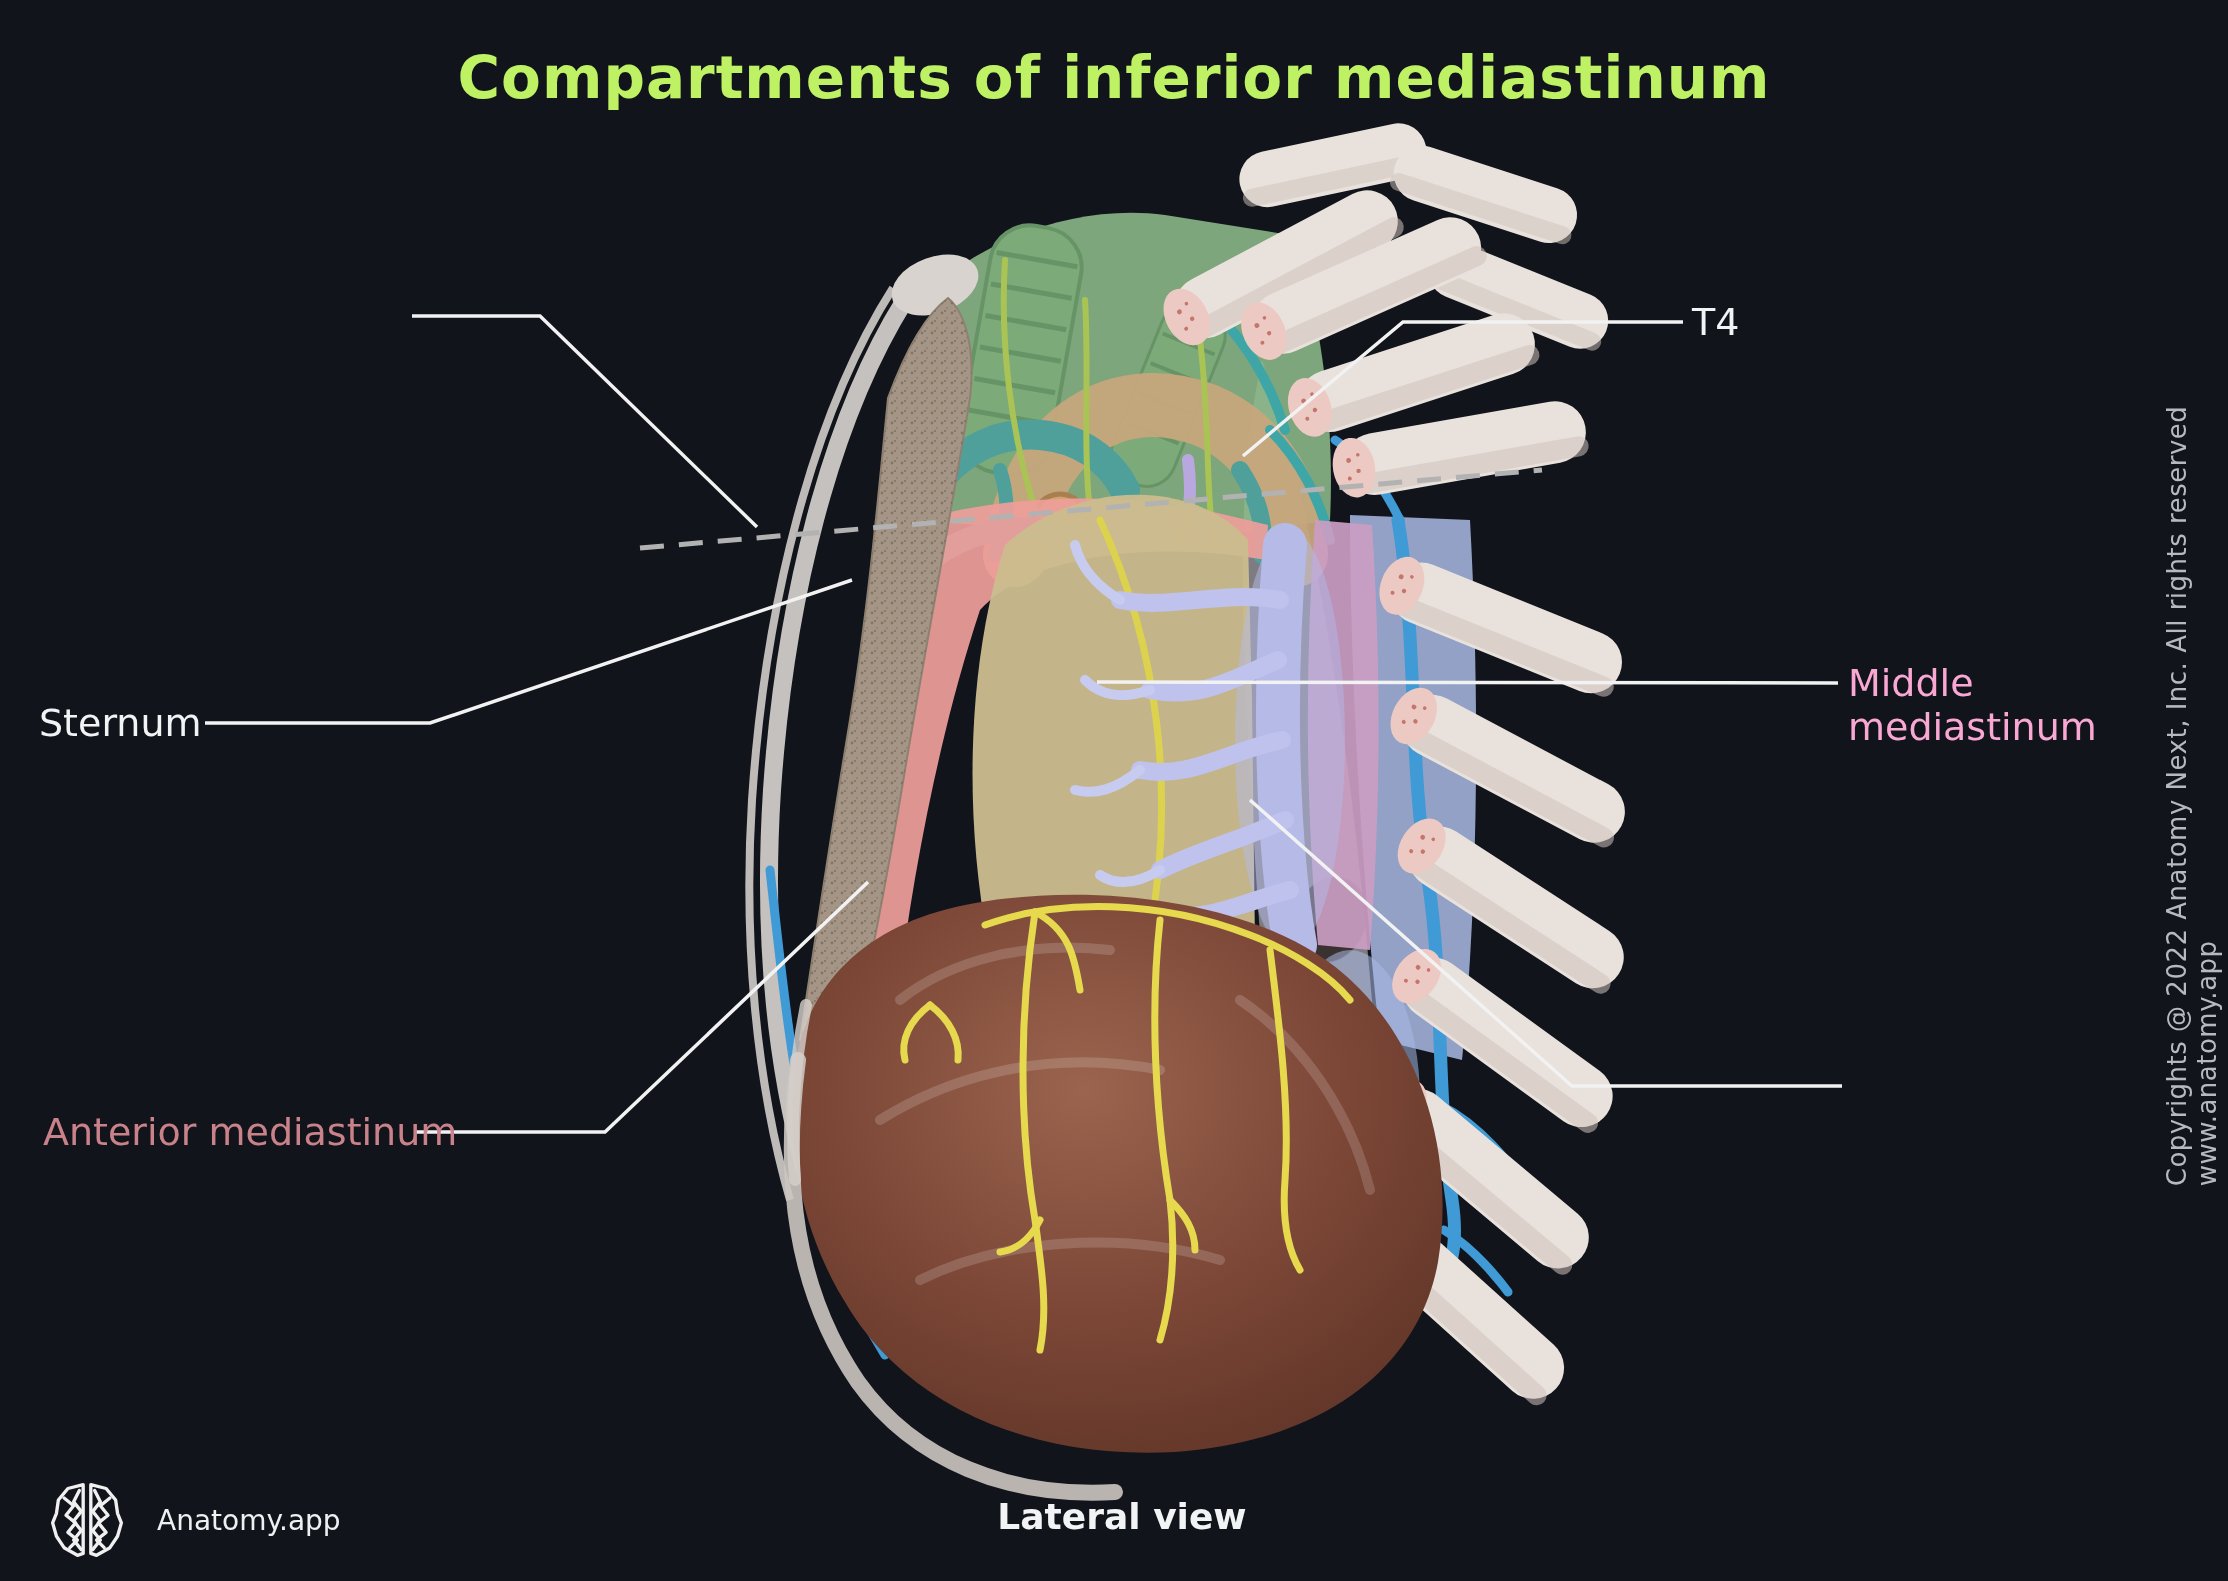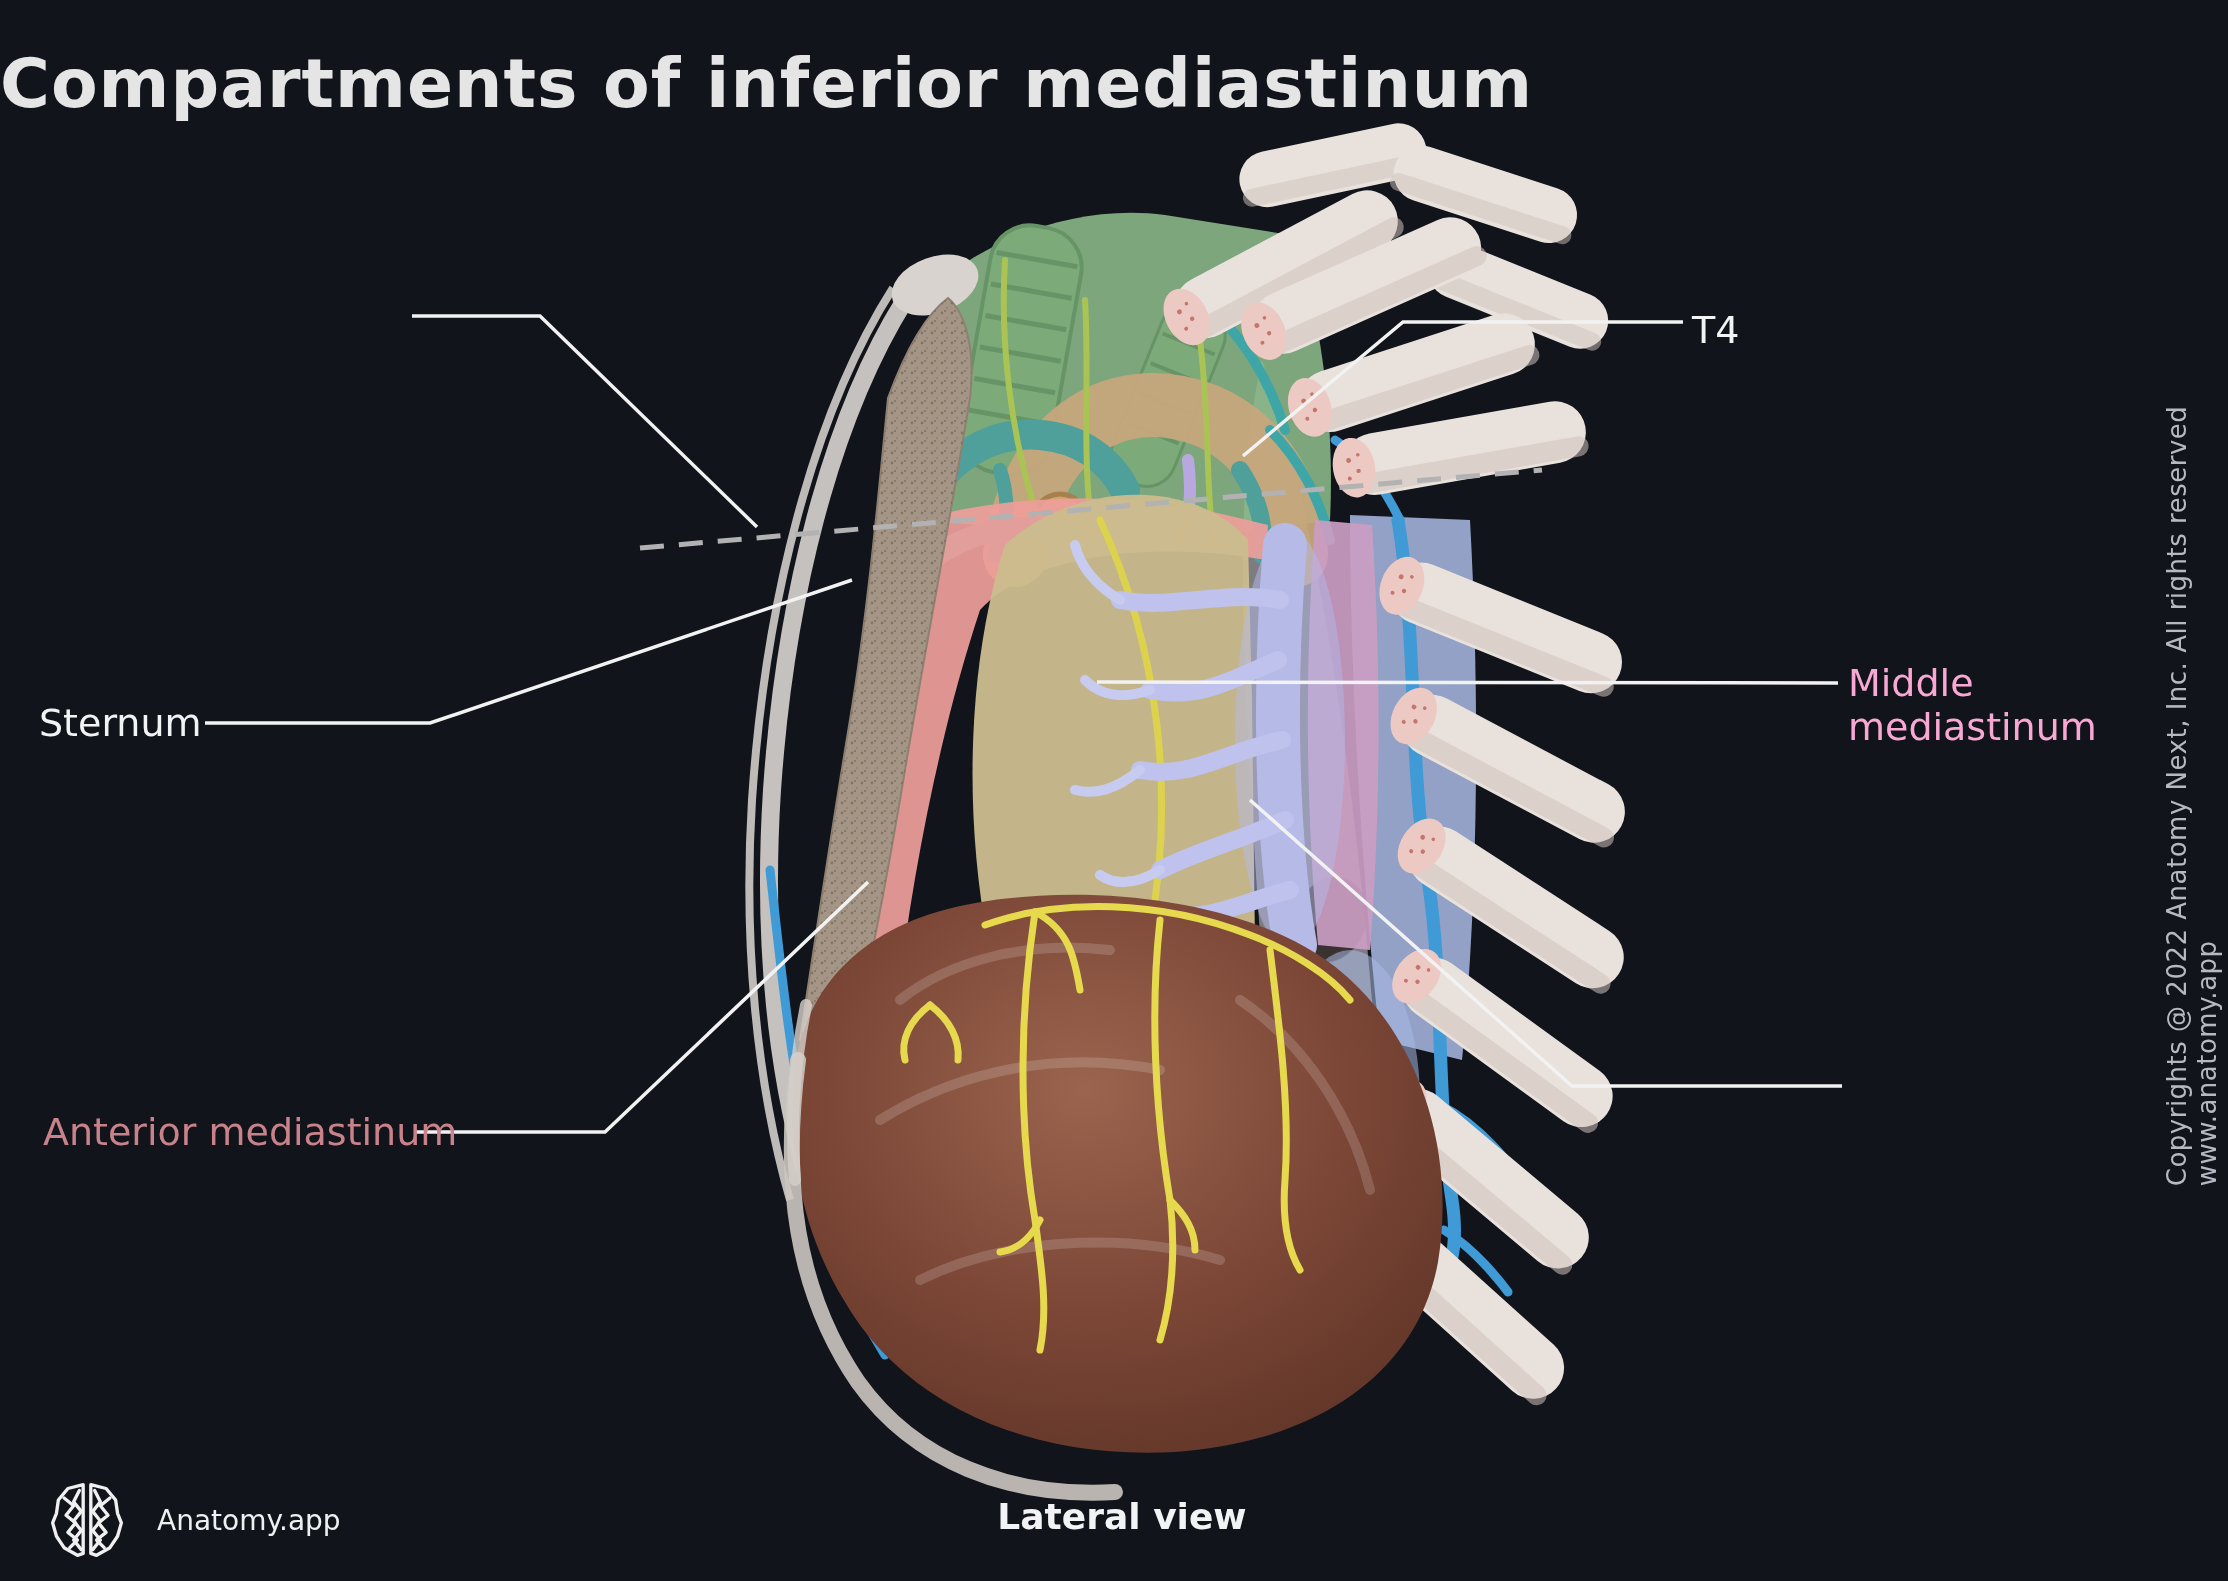--- a/index.html
+++ b/index.html
@@ -1,20 +1,20 @@
 <!DOCTYPE html>
 <html><head>
 <meta charset="utf-8">
 <style>
   html,body{margin:0;padding:0;background:#0c0e13;}
   .page{position:relative;width:2228px;height:1581px;background:#11141b;overflow:hidden;
         font-family:"DejaVu Sans","Liberation Sans",sans-serif;}
   .art{position:absolute;left:0;top:0;width:2228px;height:1581px;}
-  .title{position:absolute;left:0;top:44px;width:100%;text-align:left;
-         font-size:68px;font-weight:700;color:#e5e5e5;letter-spacing:1px;}
+  .title{position:absolute;left:0;top:44px;width:100%;text-align:center;
+         font-size:58px;font-weight:700;color:#bef264;letter-spacing:1px;}
   .lbl{position:absolute;font-size:38px;line-height:44px;color:#f2f3f5;font-weight:400;}
   .lbl.wrap{white-space:normal;}
   .lbl.nowrap{white-space:nowrap;}
   #lbl-transverse{left:43px;top:292px;width:390px;}
   #lbl-sternum{left:39px;top:701px;}
   #lbl-anterior{left:43px;top:1110px;}
   #lbl-t4{left:1692px;top:300px;}
   #lbl-middle{left:1848px;top:661px;width:250px;}
   #lbl-posterior{left:1848px;top:1064px;width:260px;}
   .view-label{position:absolute;left:8px;top:1496px;width:100%;text-align:center;
@@ -203,21 +203,21 @@
       <polyline points="1683,322 1403,322 1243,456"></polyline>
       <polyline points="1838,683 1097,682"></polyline>
       <polyline points="1842,1086 1572,1086 1250,800"></polyline>
     </g>
   </svg>
 
   <div class="title">Compartments of inferior mediastinum</div>
 
   <div class="lbl nowrap" id="lbl-sternum" style="color: rgb(242, 243, 245);">Sternum</div>
   <div class="lbl nowrap" id="lbl-anterior" style="color: rgb(201, 130, 138);">Anterior mediastinum</div>
-  <div class="lbl nowrap" id="lbl-t4" style="color: rgb(242, 243, 245); margin-top: 8px;">T4</div>
+  <div class="lbl nowrap" id="lbl-t4" style="color: rgb(242, 243, 245);">T4</div>
   <div class="lbl wrap" id="lbl-middle" style="color: #f9a8d4;">Middle mediastinum</div>
 
   <div class="view-label">Lateral view</div>
 
   <div class="brand">
     <svg width="84" height="86" viewBox="0 0 88 90" fill="none" stroke="#f0f0f0" stroke-width="3.5" stroke-linejoin="round" stroke-linecap="round">
       <path d="M40 8 L24 12 L14 24 L12 38 L8 48 L12 62 L20 74 L34 82 L40 80 Z"></path>
       <path d="M48 8 L64 12 L74 24 L76 38 L80 48 L76 62 L68 74 L54 82 L48 80 Z"></path>
       <polyline points="20,22 30,30 22,40 32,48 24,58 34,66 26,74"></polyline>
       <polyline points="36,14 30,26 38,36 30,46 38,56 30,66 38,76"></polyline>

